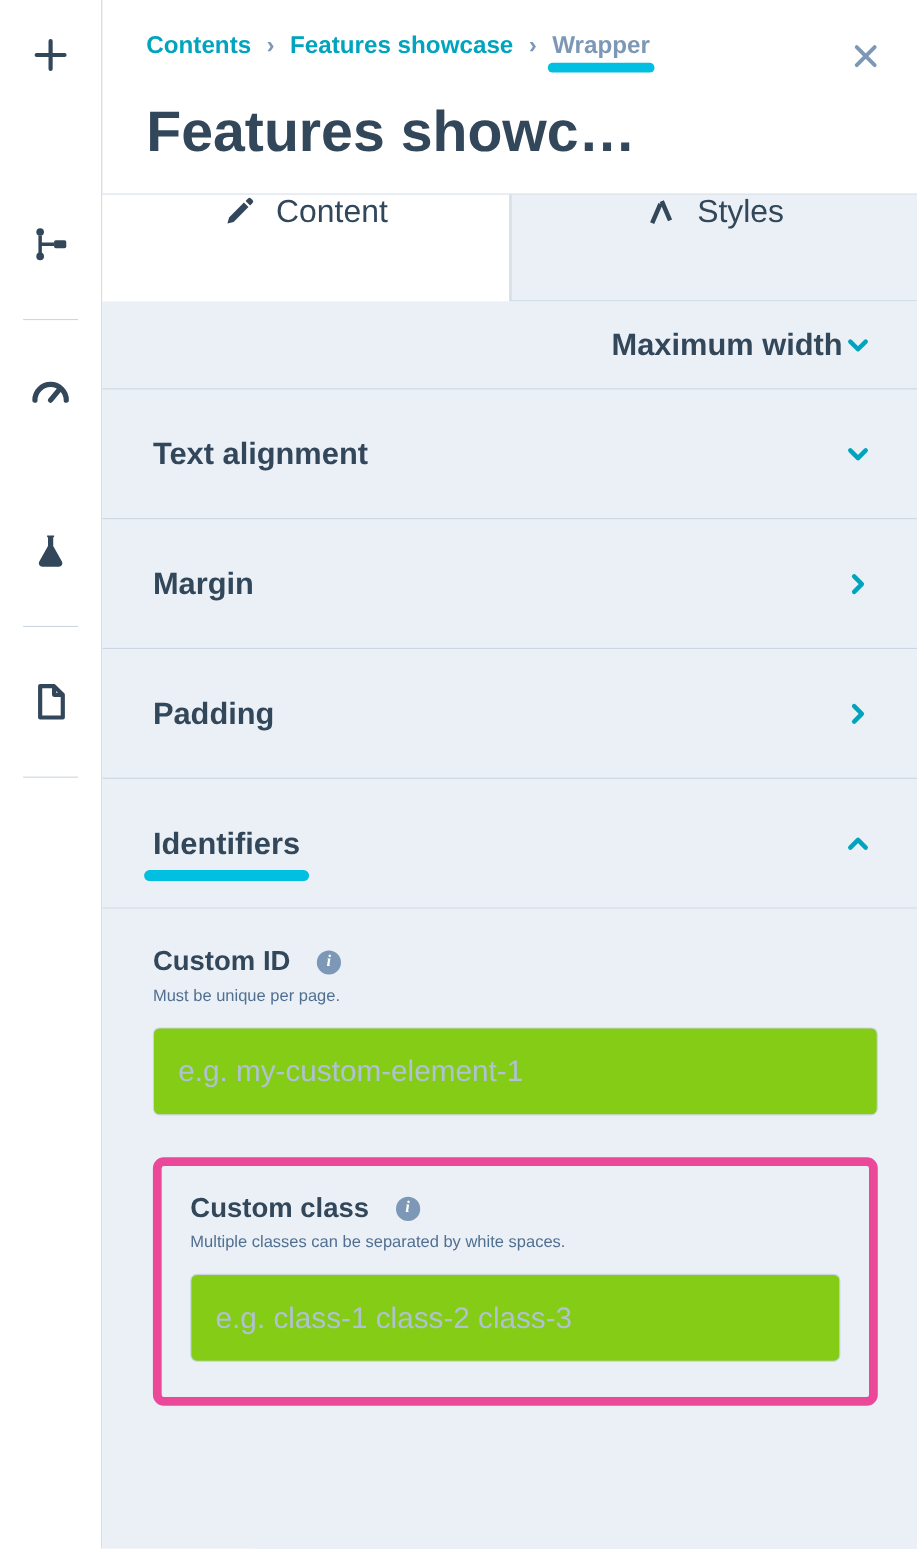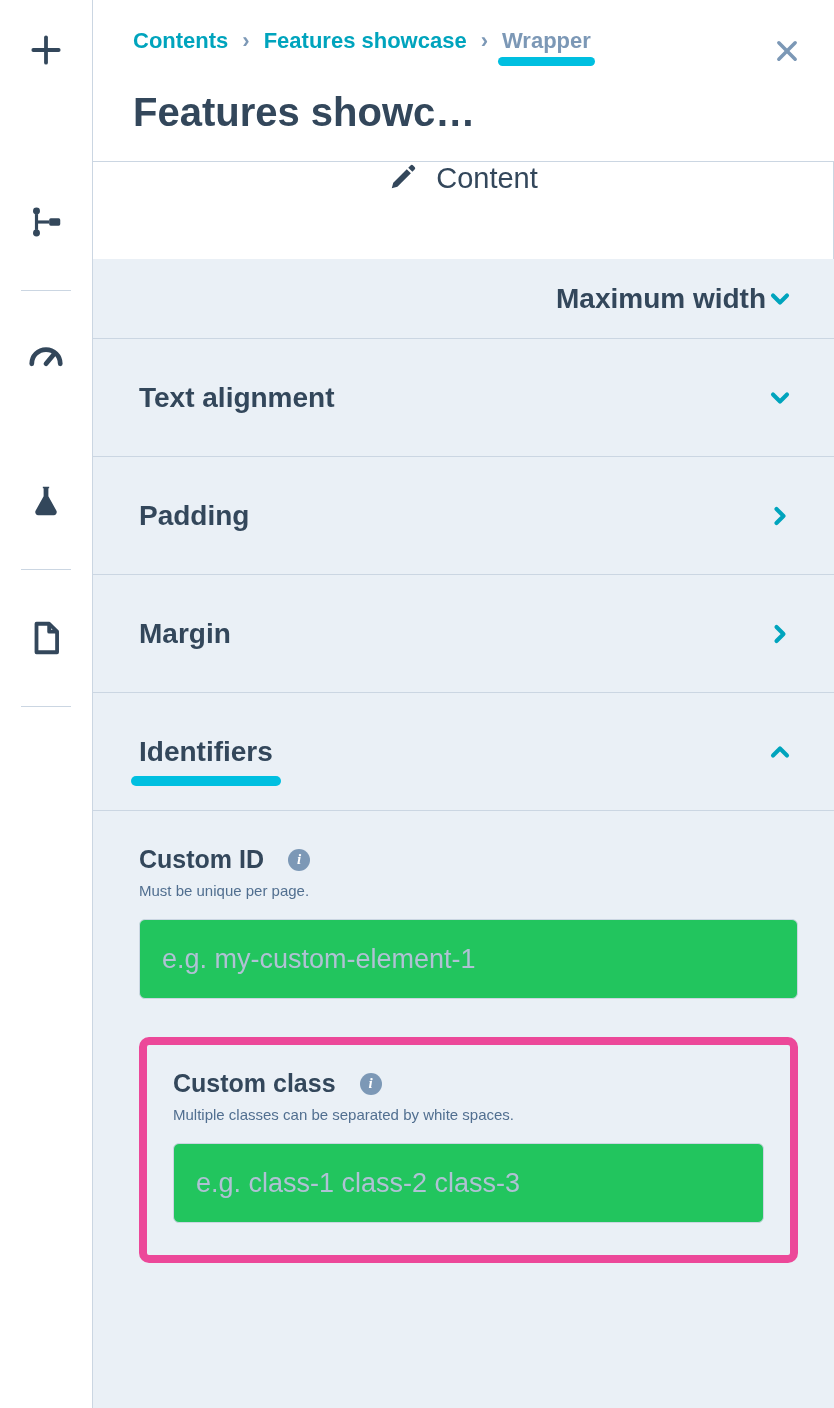--- a/index.html
+++ b/index.html
@@ -69,21 +69,21 @@
     width: 34px;
     height: 34px;
     color: #7c98b6;
     display: flex;
     align-items: center;
     justify-content: center;
     cursor: pointer;
   }
   .close-btn svg { width: 28px; height: 28px; }
   .page-title {
-    font-size: 40px;
+    font-size: 52px;
     font-weight: 800;
     color: #33475b;
     margin-top: 36px;
     white-space: nowrap;
     overflow: hidden;
     text-overflow: ellipsis;
     max-width: 560px;
   }
   .tabs {
     display: flex;
@@ -187,21 +187,21 @@
   .field-help {
     font-size: 15px;
     color: #516f90;
     margin-bottom: 20px;
   }
   .text-input {
     width: 100%;
     height: 80px;
     border: 1px solid #cbd6e2;
     border-radius: 6px;
-    background: #22c55e;
+    background: #84cc16;
     font-size: 27px;
     padding: 0 22px;
     color: #33475b;
   }
   .text-input::placeholder { color: #b0c1d4; }
   .highlight-box {
     border: 8px solid #ec4899;
     border-radius: 10px;
     padding: 24px 26px 32px 26px;
     margin: 0 0 16px 0;
@@ -271,20 +271,26 @@
       <div class="page-title">Features showc…</div>
     </div>
 
     <div class="tabs">
       <div class="tab inactive">
         <svg viewBox="0 0 24 24" fill="#33475b">
             <path d="M3 21 l1.2-4.5 L15 5.7 l3.3 3.3 L7.5 19.8 z M16.2 4.5 l1.8-1.8 a1.5 1.5 0 0 1 2.1 0 l1.2 1.2 a1.5 1.5 0 0 1 0 2.1 l-1.8 1.8 z"></path>
           </svg>
         <span>Content</span>
       </div>
+      <div class="tab active">
+        <svg viewBox="0 0 24 24" fill="#33475b">
+            <path d="M4 20 l6-14 3 1.3 -6 14 z M14 4 l6 14 -3 1.3 -6-14 z"></path>
+          </svg>
+        <span>Styles</span>
+      </div>
     </div>
 
     <div class="content-area">
 
       <div class="acc-row first">
         <span class="acc-label">Maximum width</span>
         <span class="chevron chev-down">
           <svg viewBox="0 0 24 24" fill="none" stroke="currentColor" stroke-width="3.5" stroke-linecap="round" stroke-linejoin="round">
               <polyline points="6 9 12 15 18 9"></polyline>
             </svg>
@@ -295,30 +301,30 @@
       <div class="acc-row">
         <span class="acc-label">Text alignment</span>
         <span class="chevron chev-down">
           <svg viewBox="0 0 24 24" fill="none" stroke="currentColor" stroke-width="3.5" stroke-linecap="round" stroke-linejoin="round">
               <polyline points="6 9 12 15 18 9"></polyline>
             </svg>
         </span>
       </div>
 
       <div class="acc-row">
+        <span class="acc-label">Margin</span>
+        <span class="chevron chev-right">
+          <svg viewBox="0 0 24 24" fill="none" stroke="currentColor" stroke-width="3.5" stroke-linecap="round" stroke-linejoin="round">
+              <polyline points="9 6 15 12 9 18"></polyline>
+            </svg>
+        </span>
+      </div>
+
+      <div class="acc-row">
         <span class="acc-label">Padding</span>
-        <span class="chevron chev-right">
-          <svg viewBox="0 0 24 24" fill="none" stroke="currentColor" stroke-width="3.5" stroke-linecap="round" stroke-linejoin="round">
-              <polyline points="9 6 15 12 9 18"></polyline>
-            </svg>
-        </span>
-      </div>
-
-      <div class="acc-row">
-        <span class="acc-label">Margin</span>
         <span class="chevron chev-right">
           <svg viewBox="0 0 24 24" fill="none" stroke="currentColor" stroke-width="3.5" stroke-linecap="round" stroke-linejoin="round">
               <polyline points="9 6 15 12 9 18"></polyline>
             </svg>
         </span>
       </div>
 
       <div class="acc-row">
         <span class="acc-label underlined">Identifiers</span>
         <span class="chevron chev-up">

